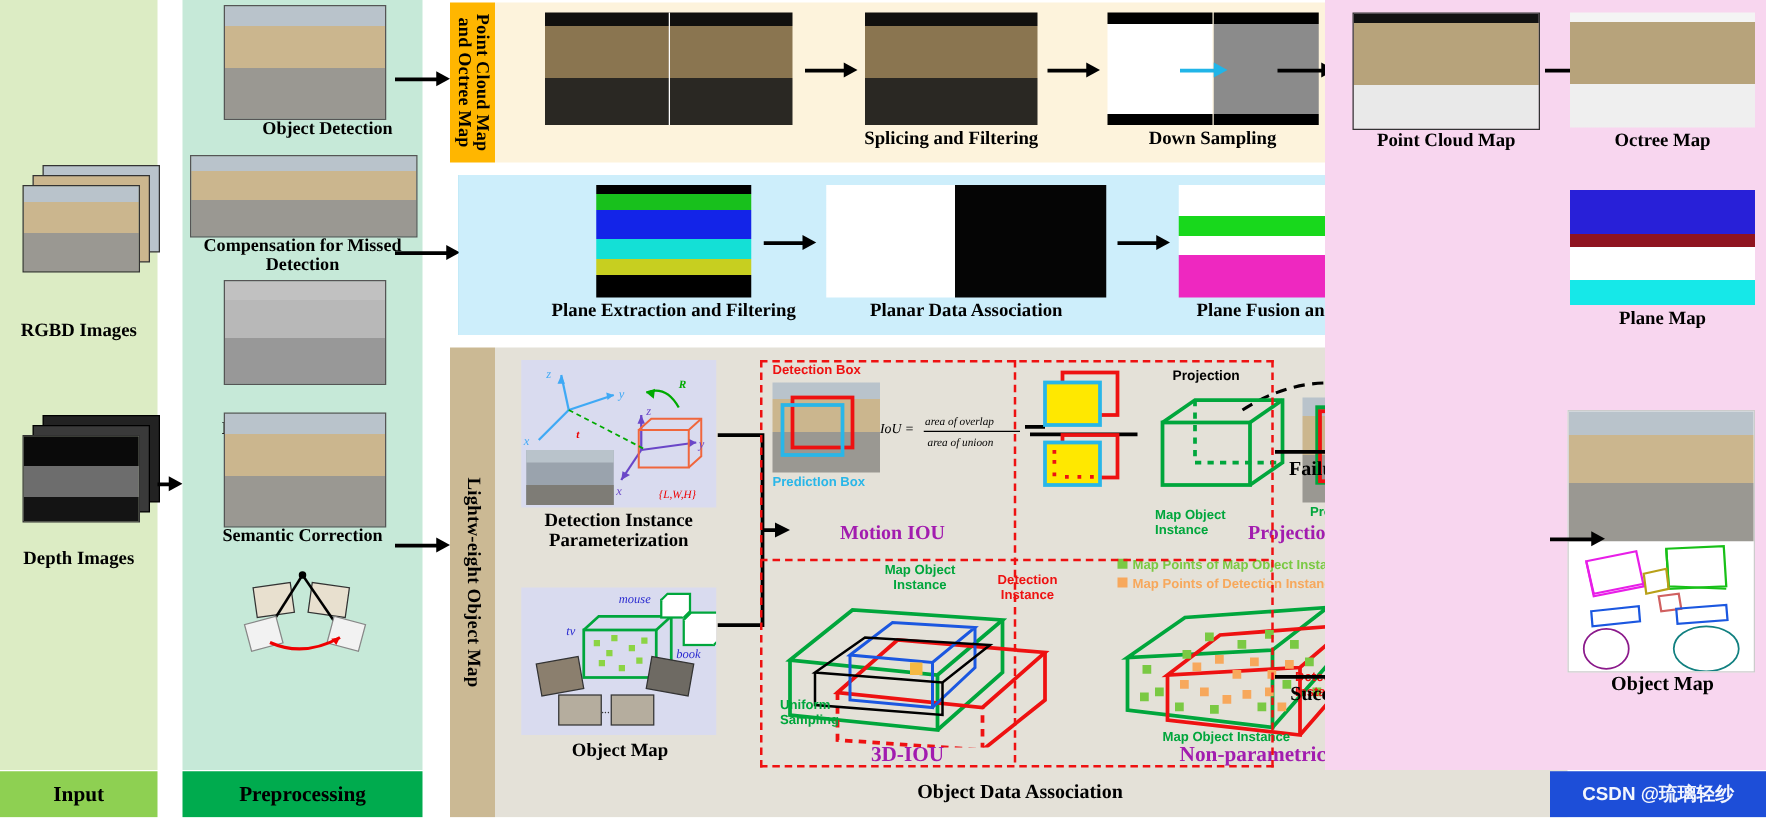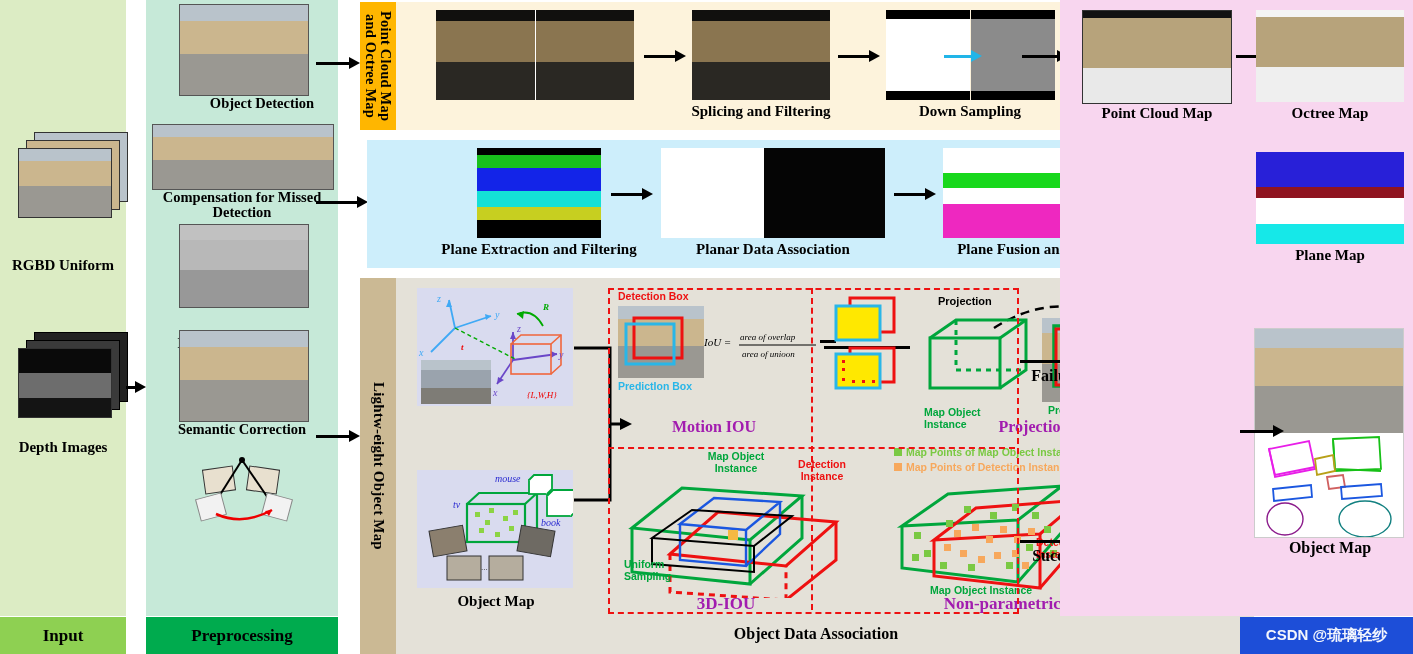--- a/index.html
+++ b/index.html
@@ -80,21 +80,21 @@
 
   .tinylbl{position:absolute;font-family:"Liberation Sans",sans-serif;font-weight:bold;}
 </style>
 </head>
 <body>
 
 <div id="root">
 
   <div class="abs" id="col-input">
     <div class="ph office abs" style="left:18px;top:148px;width:92px;height:68px;box-shadow:8px -8px 0 -1px #cbb68e,8px -8px 0 0 #333,16px -16px 0 -1px #b9c3cb,16px -16px 0 0 #333;border:1px solid #333;"></div>
-    <div class="cap abs" style="left:0;top:258px;width:126px;font-size:15px;">RGBD Uniform</div>
+    <div class="cap abs" style="left:0;top:258px;width:126px;font-size:15px;">RGBD Images</div>
 
     <div class="ph depth abs" style="left:18px;top:348px;width:92px;height:68px;box-shadow:8px -8px 0 -1px #3a3a3a,8px -8px 0 0 #000,16px -16px 0 -1px #222,16px -16px 0 0 #000;border:1px solid #333;"></div>
     <div class="cap abs" style="left:0;top:440px;width:126px;font-size:15px;">Depth Images</div>
   </div>
   <div class="abs" id="band-input">
     <div class="band-lbl">Input</div>
   </div>
 
   <div class="arrow" style="left:126px;top:386px;width:20px;">
     <div class="shaft" style="width:10px;"></div>
@@ -246,20 +246,21 @@
         <text x="78" y="30" fill="#3fa9f5" font-size="10" font-style="italic" font-family="'Liberation Serif',serif">y</text>
         <text x="2" y="68" fill="#3fa9f5" font-size="10" font-style="italic" font-family="'Liberation Serif',serif">x</text>
         <text x="100" y="44" fill="#6a46c8" font-size="10" font-style="italic" font-family="'Liberation Serif',serif">z</text>
         <text x="142" y="70" fill="#6a46c8" font-size="10" font-style="italic" font-family="'Liberation Serif',serif">y</text>
         <text x="76" y="108" fill="#6a46c8" font-size="10" font-style="italic" font-family="'Liberation Serif',serif">x</text>
         <text x="126" y="22" fill="#0a0" font-size="9" font-weight="bold" font-style="italic" font-family="'Liberation Serif',serif">R</text>
         <text x="44" y="62" fill="#e00" font-size="9" font-weight="bold" font-style="italic" font-family="'Liberation Serif',serif">t</text>
         <text x="110" y="110" fill="#e00" font-size="9" font-style="italic" font-family="'Liberation Serif',serif">{L,W,H}</text>
       </svg>
     </div>
+    <div class="cap abs" style="left:6px;top:132px;width:186px;font-size:15px;">Detection Instance Parameterization</div>
 
     <div class="ph lavender abs" style="left:21px;top:192px;width:156px;height:118px;">
       <svg viewBox="0 0 156 118" width="156" height="118">
         <g stroke="#00a63c" stroke-width="2.2" fill="none">
           <rect x="50" y="34" width="58" height="38"></rect>
           <path d="M50 34 l12 -11 h58 v38 l-12 11"></path>
           <line x1="108" y1="34" x2="120" y2="23"></line>
         </g>
         <g fill="#8cd444">
           <rect x="58" y="42" width="5" height="5"></rect>

